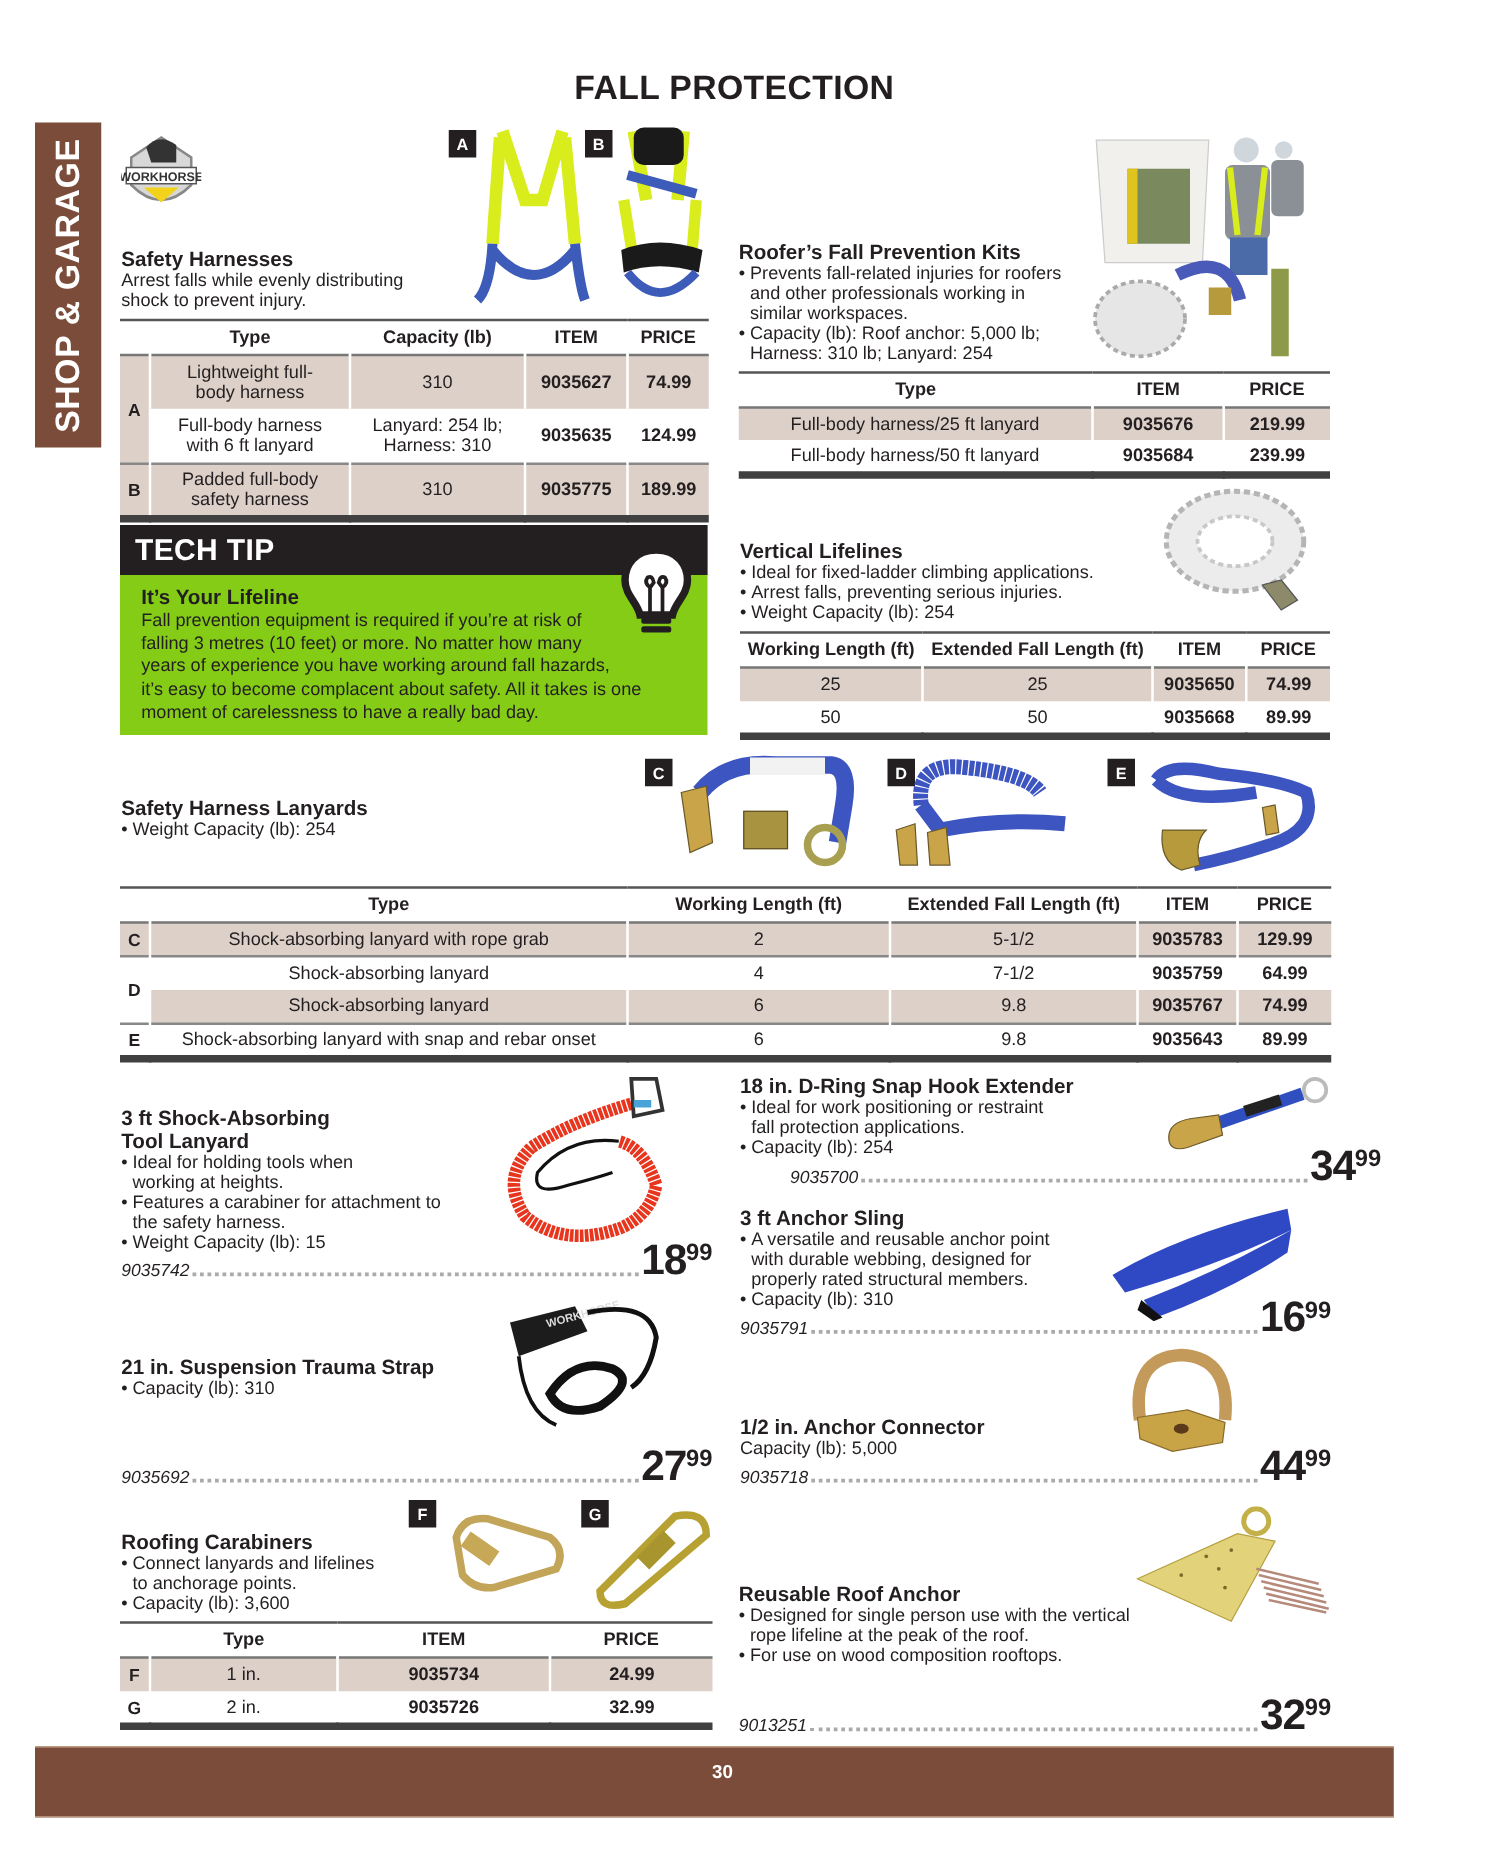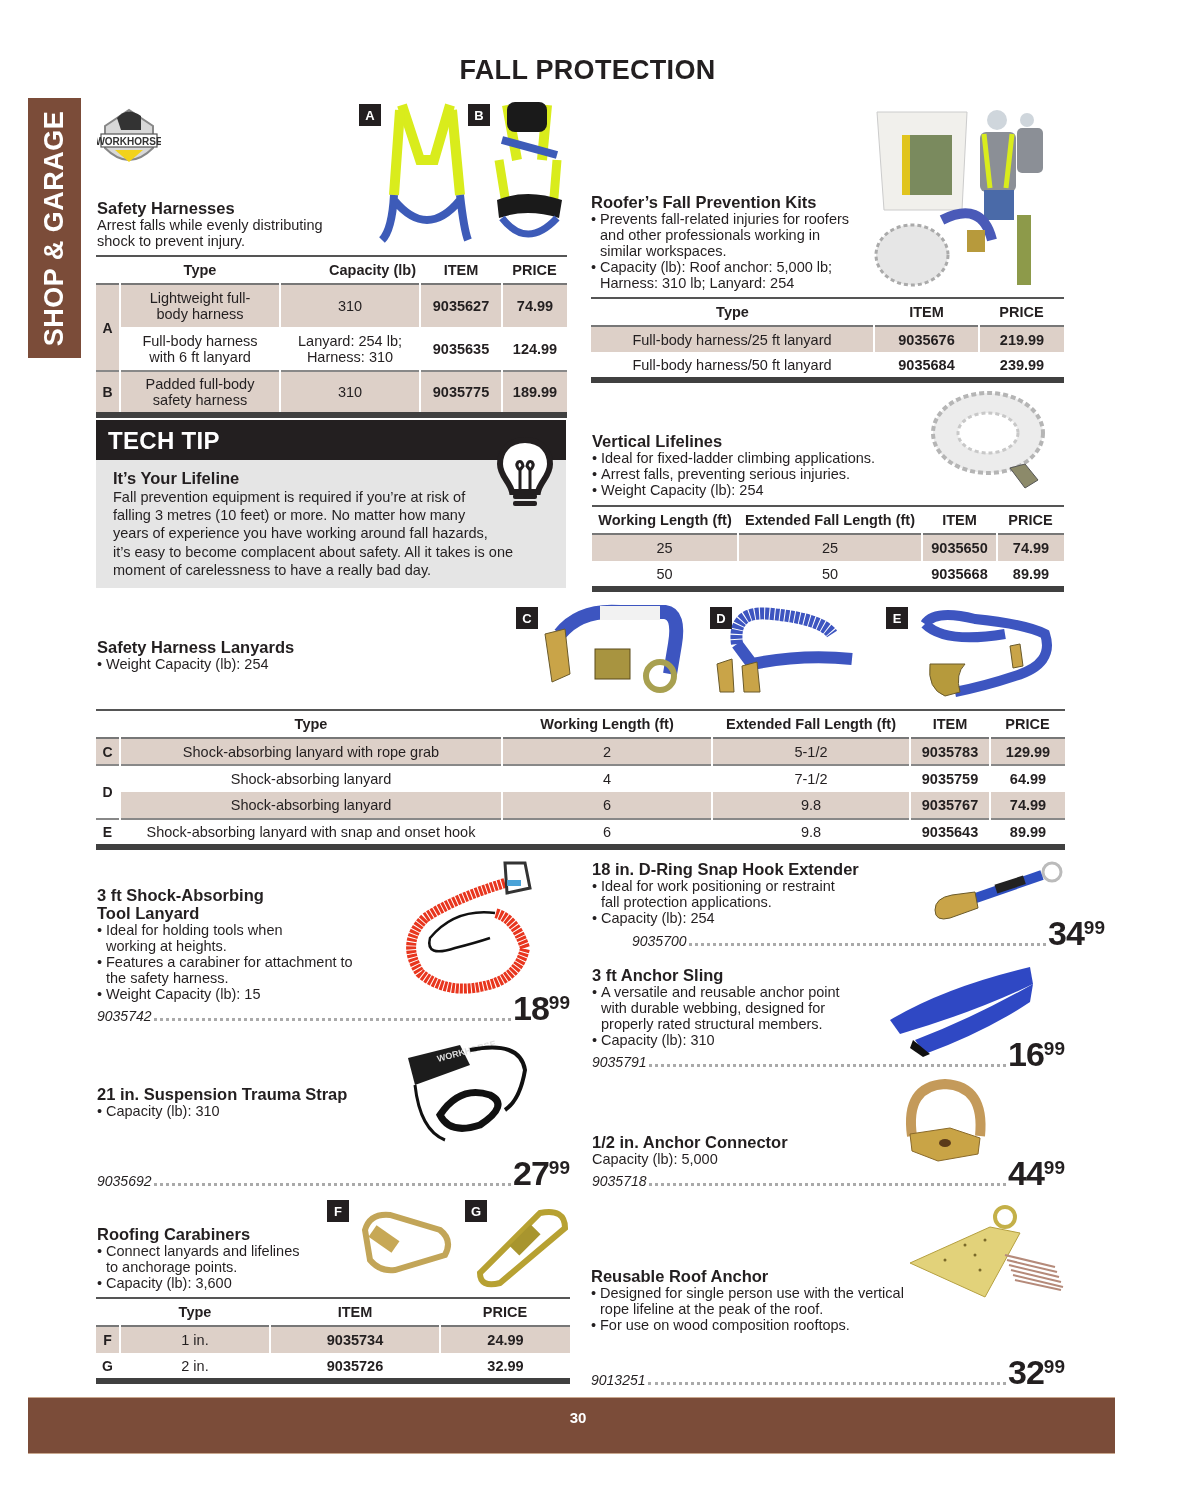--- a/index.html
+++ b/index.html
@@ -27,21 +27,21 @@
   table.spec tbody td { border-right: 2px solid #fff; }
   table.spec tbody td:last-child { border-right: none; }
   table.spec tbody tr.last { border-bottom: 6px solid #404040; }
   table.spec td.bold { font-weight: 700; }
   table.spec td.letter { font-weight: 700; font-family: "Liberation Sans Narrow", "Liberation Sans", sans-serif; font-size: 14px; width: 24px; background: #ddd0c8; }
   table.spec td.letter.plain { background: transparent; }
   table.spec tr.group-sep { border-top: 2px solid #888; }
 
   .badge { width: 22px; height: 22px; background: #231f20; color: #fff; font-weight: 700; font-size: 13px; display: flex; align-items: center; justify-content: center; }
 
-  .tech-tip { left: 96px; top: 420px; width: 470px; height: 168px; background: #e5e5e5; }
+  .tech-tip { left: 96px; top: 420px; width: 470px; height: 168px; background: #84cc16; }
   .tech-tip .hdr { height: 40px; background: #231f20; color: #fff; font-size: 24px; font-weight: 700; padding: 7px 12px; letter-spacing: 0.3px; }
   .tech-tip .body { padding: 6px 17px; }
   .tech-tip .tt-title { font-size: 16.5px; font-weight: 700; line-height: 20px; margin-top: 2px; }
   .tech-tip .tt-text { font-size: 14.5px; line-height: 18.2px; }
   .bulb { left: 496px; top: 436px; width: 58px; height: 76px; }
 
   .price-line { display: flex; align-items: flex-end; }
   .price-line .sku { font-style: italic; font-size: 14px; color: #231f20; line-height: 14px; }
   .price-line .dots { flex: 1; border-bottom: 3px dotted #aaa; margin: 0 2px 2px 2px; height: 1px; }
   .price-big { font-weight: 700; font-size: 34px; line-height: 30px; color: #231f20; letter-spacing: -1px; }
@@ -94,21 +94,21 @@
 <div class="abs" style="left:97px;top:199px;width:260px;">
   <div class="sec-title">Safety Harnesses</div>
   <div class="sec-desc">Arrest falls while evenly distributing shock to prevent injury.</div>
 </div>
 
 <table class="spec abs" style="left:96px;top:255px;width:471px;">
   <thead>
     <tr>
       <th style="width:24px;"></th>
       <th style="width:160px;">Type</th>
-      <th style="width:140px;text-align:right;">Capacity (lb)</th>
+      <th style="width:140px;">Capacity (lb)</th>
       <th style="width:82px;">ITEM</th>
       <th>PRICE</th>
     </tr>
   </thead>
   <tbody>
     <tr class="shade" style="height:43px;">
       <td class="letter" rowspan="2">A</td>
       <td style="padding:0 20px;">Lightweight full-body harness</td>
       <td>310</td>
       <td class="bold">9035627</td>
@@ -301,21 +301,21 @@
     </tr>
     <tr class="shade" style="height:27px;">
       <td>Shock-absorbing lanyard</td>
       <td>6</td>
       <td>9.8</td>
       <td class="bold">9035767</td>
       <td class="bold">74.99</td>
     </tr>
     <tr class="last group-sep" style="height:28px;">
       <td class="letter plain">E</td>
-      <td>Shock-absorbing lanyard with snap and onset hook</td>
+      <td>Shock-absorbing lanyard with snap and rebar onset</td>
       <td>6</td>
       <td>9.8</td>
       <td class="bold">9035643</td>
       <td class="bold">89.99</td>
     </tr>
   </tbody>
 </table>
 
 <div class="img" style="left:395px;top:858px;">
   <svg width="140" height="140" viewBox="0 0 140 140">

